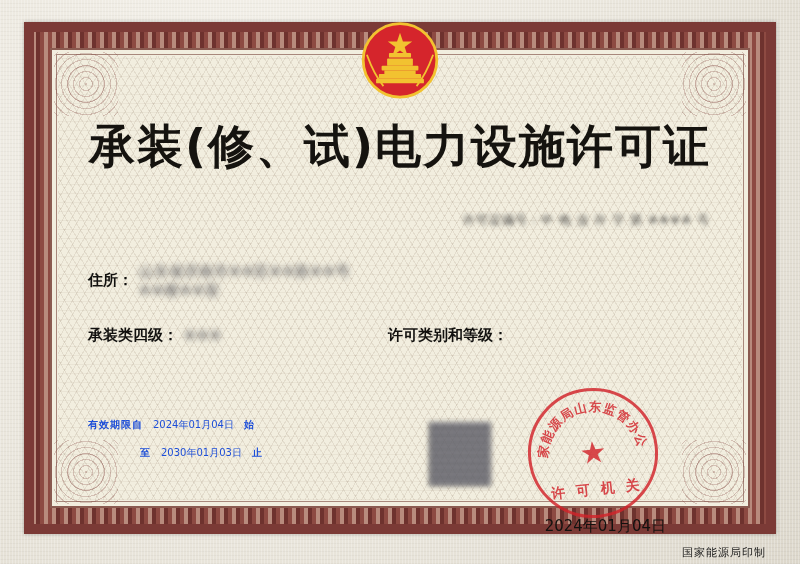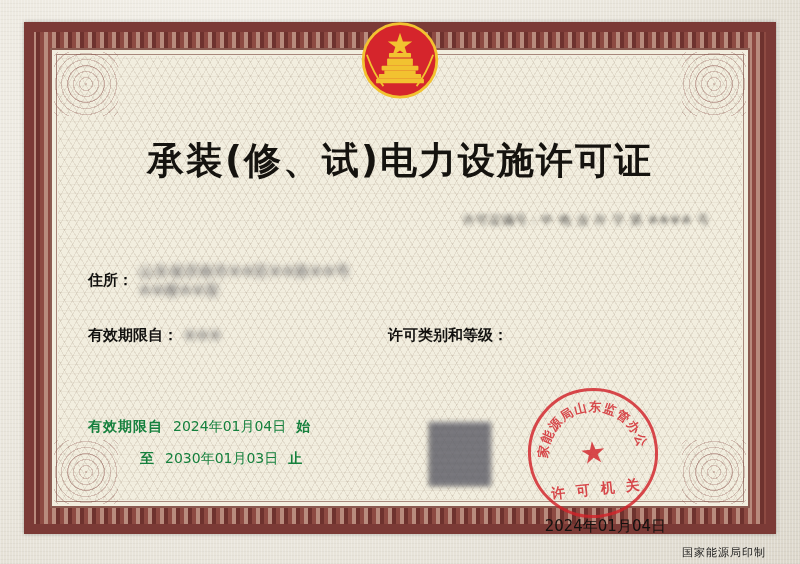--- a/index.html
+++ b/index.html
@@ -79,24 +79,24 @@
 
   
   .content{
     position:absolute;left:60px;top:70px;width:632px;height:420px;
     z-index:5;
   }
   .title{
     text-align:center;
     font-family:"DejaVu Sans","Liberation Sans",sans-serif;
     font-weight:bold;
-    font-size:37px;
+    font-size:46px;
     letter-spacing:2px;
     color:#15130f;
-    margin-top:44px;
+    margin-top:24px;
   }
   .certno{
     position:absolute;right:6px;top:120px;
     font-size:12px;color:#3a3a3a;
     filter:blur(2.2px);
     letter-spacing:1px;
   }
 
   .rows{position:absolute;left:4px;top:170px;width:624px;}
   .row{display:flex;align-items:flex-start;margin-bottom:23px;}
@@ -108,21 +108,21 @@
   }
   .val.blur{filter:blur(3px);color:#3d3d45;letter-spacing:1px;}
   .col-left{width:300px;display:flex;align-items:flex-start;}
   .col-right{flex:1;display:flex;align-items:center;}
   .val-wrap{max-width:215px;}
 
   .creditrow{margin-top:4px;}
   .credit-val{font-size:15px;letter-spacing:.5px;}
 
   .dates{position:absolute;left:4px;top:326px;width:624px;}
-  .dline{display:flex;align-items:flex-end;margin-bottom:14px;font-size:14px;color:#15803d;}
+  .dline{display:flex;align-items:flex-end;margin-bottom:14px;font-size:10px;color:#1d4ed8;}
   .dline .k{font-weight:bold;letter-spacing:1px;}
   .dline .d{margin:0 10px;}
   .dline .t{font-weight:bold;}
   .indent{margin-left:52px;}
 
   
   .qrblock{
     position:absolute;left:345px;top:330px;width:62px;height:64px;
     background:
       repeating-linear-gradient(0deg,#6f6f78 0 3px,#d8d8dc 3px 7px),
@@ -203,21 +203,21 @@
 
         <div class="row">
           <div class="col-right">
             <span class="lbl">住所：</span>
             <span class="val blur val-wrap">山东省济南市※※区※※路※※号※※楼※※室</span>
           </div>
         </div>
 
         <div class="row" style="margin-top:26px;">
           <div class="col-left">
-            <span class="lbl">有效期限自：</span>
+            <span class="lbl">承装类四级：</span>
             <span class="val blur">※※※</span>
           </div>
           <div class="col-right">
             <span class="lbl">许可类别和等级：</span>
           </div>
         </div>
 
 
       </div>
 

